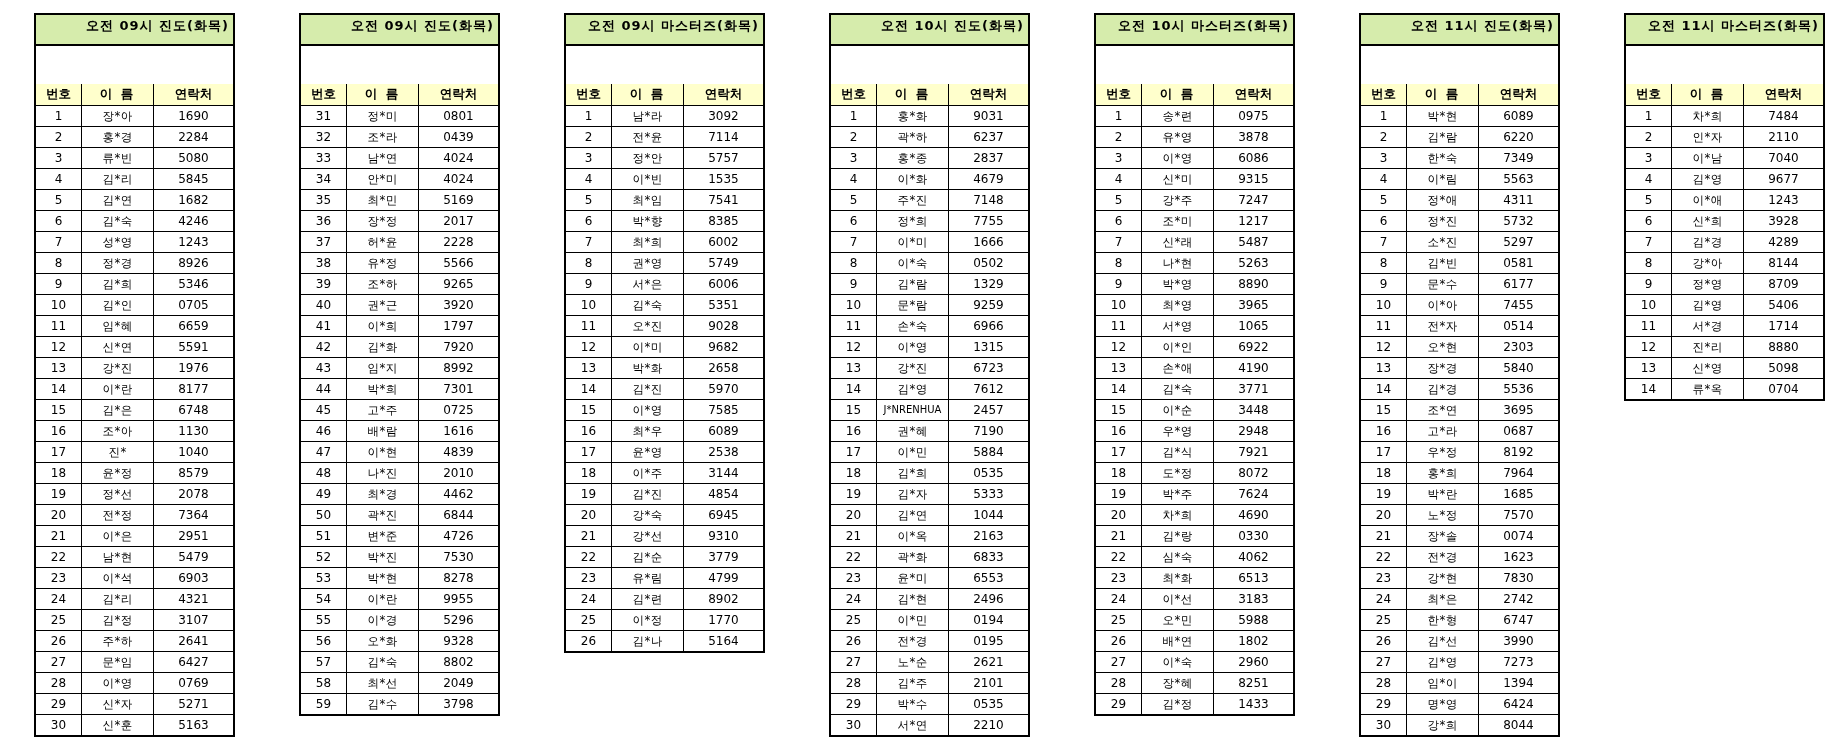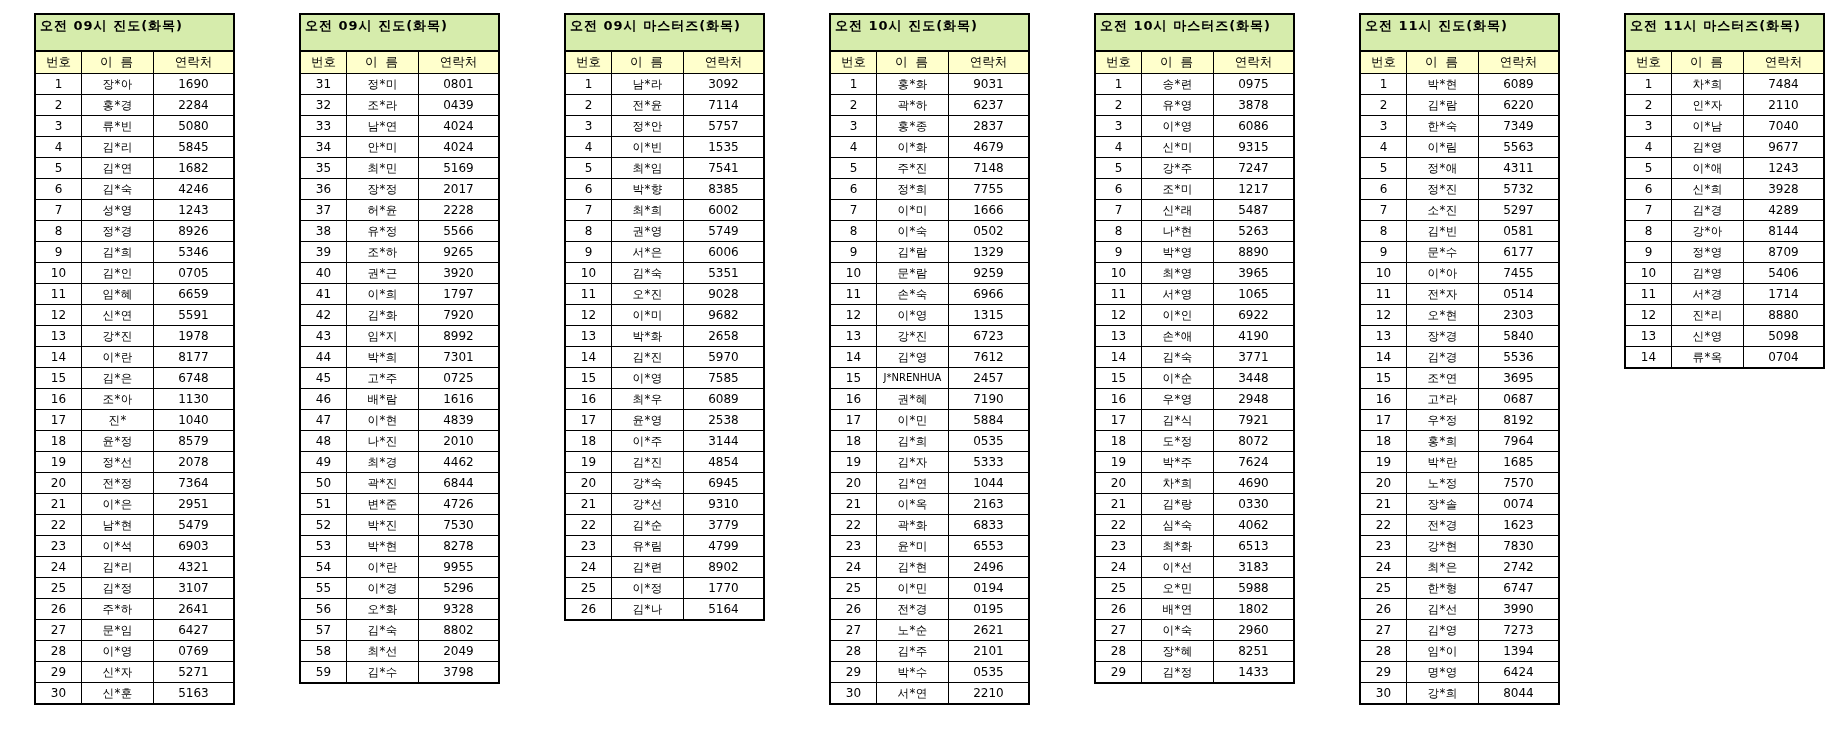--- a/index.html
+++ b/index.html
@@ -27,43 +27,43 @@
   .roster-table {
     border: 2px solid var(--border);
     background: #ffffff;
     flex: 0 0 auto;
   }
   .table-title {
     background: var(--title-bg);
     font-weight: bold;
     font-size: 13px;
     letter-spacing: 1px;
-    text-align: left;
-    height: 37px;
+    text-align: right;
+    height: 31px;
     line-height: 21px;
     white-space: nowrap;
     padding: 0 4px;
     border-bottom: 2px solid var(--border);
   }
   .hrow, .drow {
     display: grid;
     grid-template-columns: 45px 72px 80px;
   }
   .hrow > div, .drow > div {
     height: 21px;
     line-height: 20px;
     text-align: center;
     overflow: hidden;
     white-space: nowrap;
     border-left: 1px solid var(--border);
     border-top: 1px solid var(--border);
     font-size: 12px;
   }
   .hrow > div:first-child, .drow > div:first-child { border-left: none; }
-  .hrow > div { border-top: none; background: var(--header-bg); font-weight: normal; font-size: 12.5px; }
+  .hrow > div { border-top: none; background: var(--header-bg); font-weight: bold; font-size: 12.5px; margin-top: 38px; }
   .hrow > div:nth-child(2) { letter-spacing: 2px; }
   .drow > div.cell-name { letter-spacing: 0.5px; font-size: 11.5px; }
   .drow > div.cell-name.long { letter-spacing: 0; font-size: 10px; }
 </style>
 </head>
 <body>
 
 <main class="tables-row">
 
   <section class="roster-table">
@@ -129,21 +129,21 @@
         <div class="cell-contact">6659</div>
       </div>
       <div class="drow">
         <div class="cell-no">12</div>
         <div class="cell-name">신*연</div>
         <div class="cell-contact">5591</div>
       </div>
       <div class="drow">
         <div class="cell-no">13</div>
         <div class="cell-name">강*진</div>
-        <div class="cell-contact">1978</div>
+        <div class="cell-contact">1976</div>
       </div>
       <div class="drow">
         <div class="cell-no">14</div>
         <div class="cell-name">이*란</div>
         <div class="cell-contact">8177</div>
       </div>
       <div class="drow">
         <div class="cell-no">15</div>
         <div class="cell-name">김*은</div>
         <div class="cell-contact">6748</div>

